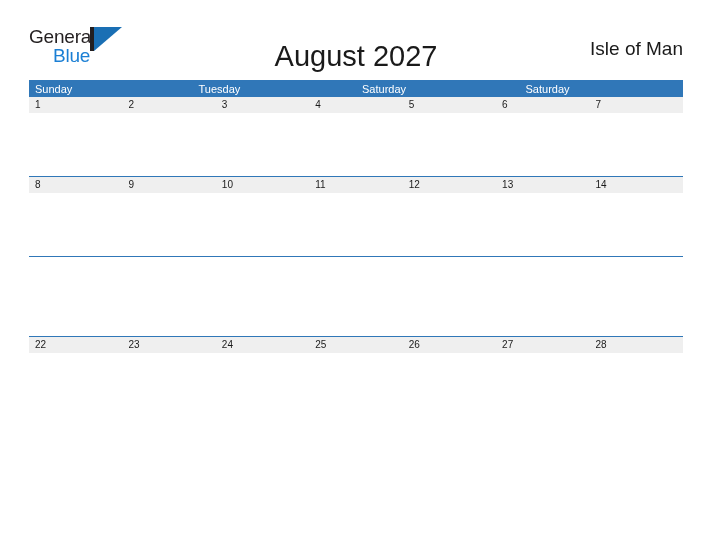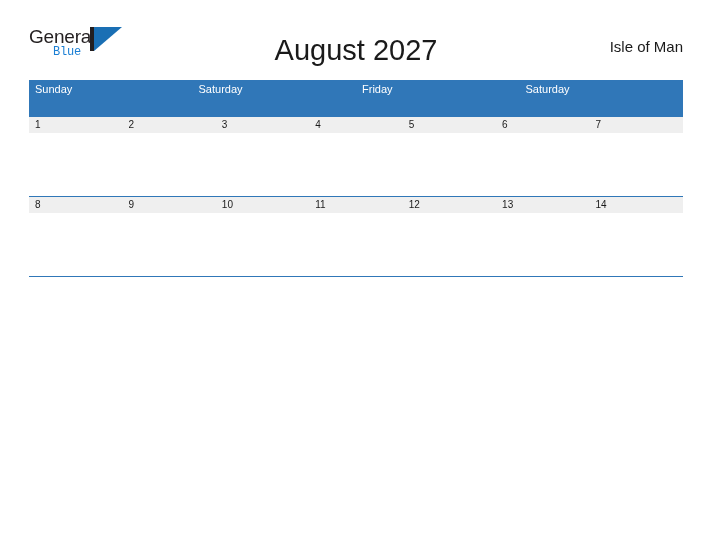--- a/index.html
+++ b/index.html
@@ -43,24 +43,24 @@
     top: 0;
     font-size: 19px;
     letter-spacing: -0.2px;
     color: #231f20;
     font-family: "Liberation Sans", sans-serif;
   }
   .brand-blue {
     position: absolute;
     left: 24px;
     top: 19px;
-    font-size: 12px;
+    font-size: 19px;
     letter-spacing: -0.2px;
     color: #1b7fd4;
-    font-family: Liberation Mono, monospace;
+    font-family: Liberation Sans, sans-serif;
   }
   .brand-mark {
     position: absolute;
     left: 61px;
     top: 1px;
     width: 32px;
     height: 24px;
   }
   .brand-mark .bar {
     position: absolute;
@@ -77,49 +77,49 @@
     width: 0;
     height: 0;
     border-left: 28px solid #1a6fb4;
     border-bottom: 24px solid transparent;
   }
 
   .cal-title {
     position: absolute;
     left: 0;
     right: 0;
-    top: 12px;
+    top: 18px;
     text-align: center;
     font-size: 29px;
     font-weight: normal;
     color: #1a1a1a;
     letter-spacing: 0px;
     font-family: "Liberation Sans", sans-serif;
   }
 
   .cal-location {
     position: absolute;
     right: 0;
     top: 16px;
-    font-size: 15px;
+    font-size: 19px;
     color: #1a1a1a;
     font-family: "Liberation Sans", sans-serif;
     white-space: nowrap;
   }
 
   
   .calendar {
     margin: 6px 29px 0 29px;
     width: 654px;
   }
 
   .weekdays {
     display: flex;
     background: #3077b8;
-    height: 36px;
+    height: 16px;
   }
   .weekday {
     flex: 1 1 0;
     color: #ffffff;
     font-size: 11px;
     line-height: 19px;
     padding-left: 6px;
     box-sizing: border-box;
     font-family: "Liberation Sans", sans-serif;
     white-space: nowrap;
@@ -184,22 +184,22 @@
     <div class="cal-title">August 2027</div>
 
     <div class="cal-location">Isle of Man</div>
 
   </div>
 
   <div class="calendar">
 
     <div class="weekdays">
       <div class="weekday">Sunday</div>
+      <div class="weekday">Tuesday</div>
       <div class="weekday">Saturday</div>
-      <div class="weekday">Friday</div>
       <div class="weekday">Saturday</div>
     </div>
 
     <div class="week">
       <div class="daterow">
         <div class="daynum">1</div>
         <div class="daynum">2</div>
         <div class="daynum">3</div>
         <div class="daynum">4</div>
         <div class="daynum">5</div>
@@ -243,17 +243,37 @@
         <div class="daycell"></div>
         <div class="daycell"></div>
         <div class="daycell"></div>
         <div class="daycell"></div>
         <div class="daycell"></div>
         <div class="daycell"></div>
         <div class="daycell"></div>
       </div>
     </div>
 
+    <div class="week">
+      <div class="daterow">
+        <div class="daynum">22</div>
+        <div class="daynum">23</div>
+        <div class="daynum">24</div>
+        <div class="daynum">25</div>
+        <div class="daynum">26</div>
+        <div class="daynum">27</div>
+        <div class="daynum">28</div>
+      </div>
+      <div class="bodyrow">
+        <div class="daycell"></div>
+        <div class="daycell"></div>
+        <div class="daycell"></div>
+        <div class="daycell"></div>
+        <div class="daycell"></div>
+        <div class="daycell"></div>
+        <div class="daycell"></div>
+      </div>
+    </div>
 
 
   </div>
 
 </div>
 
 </body></html>

